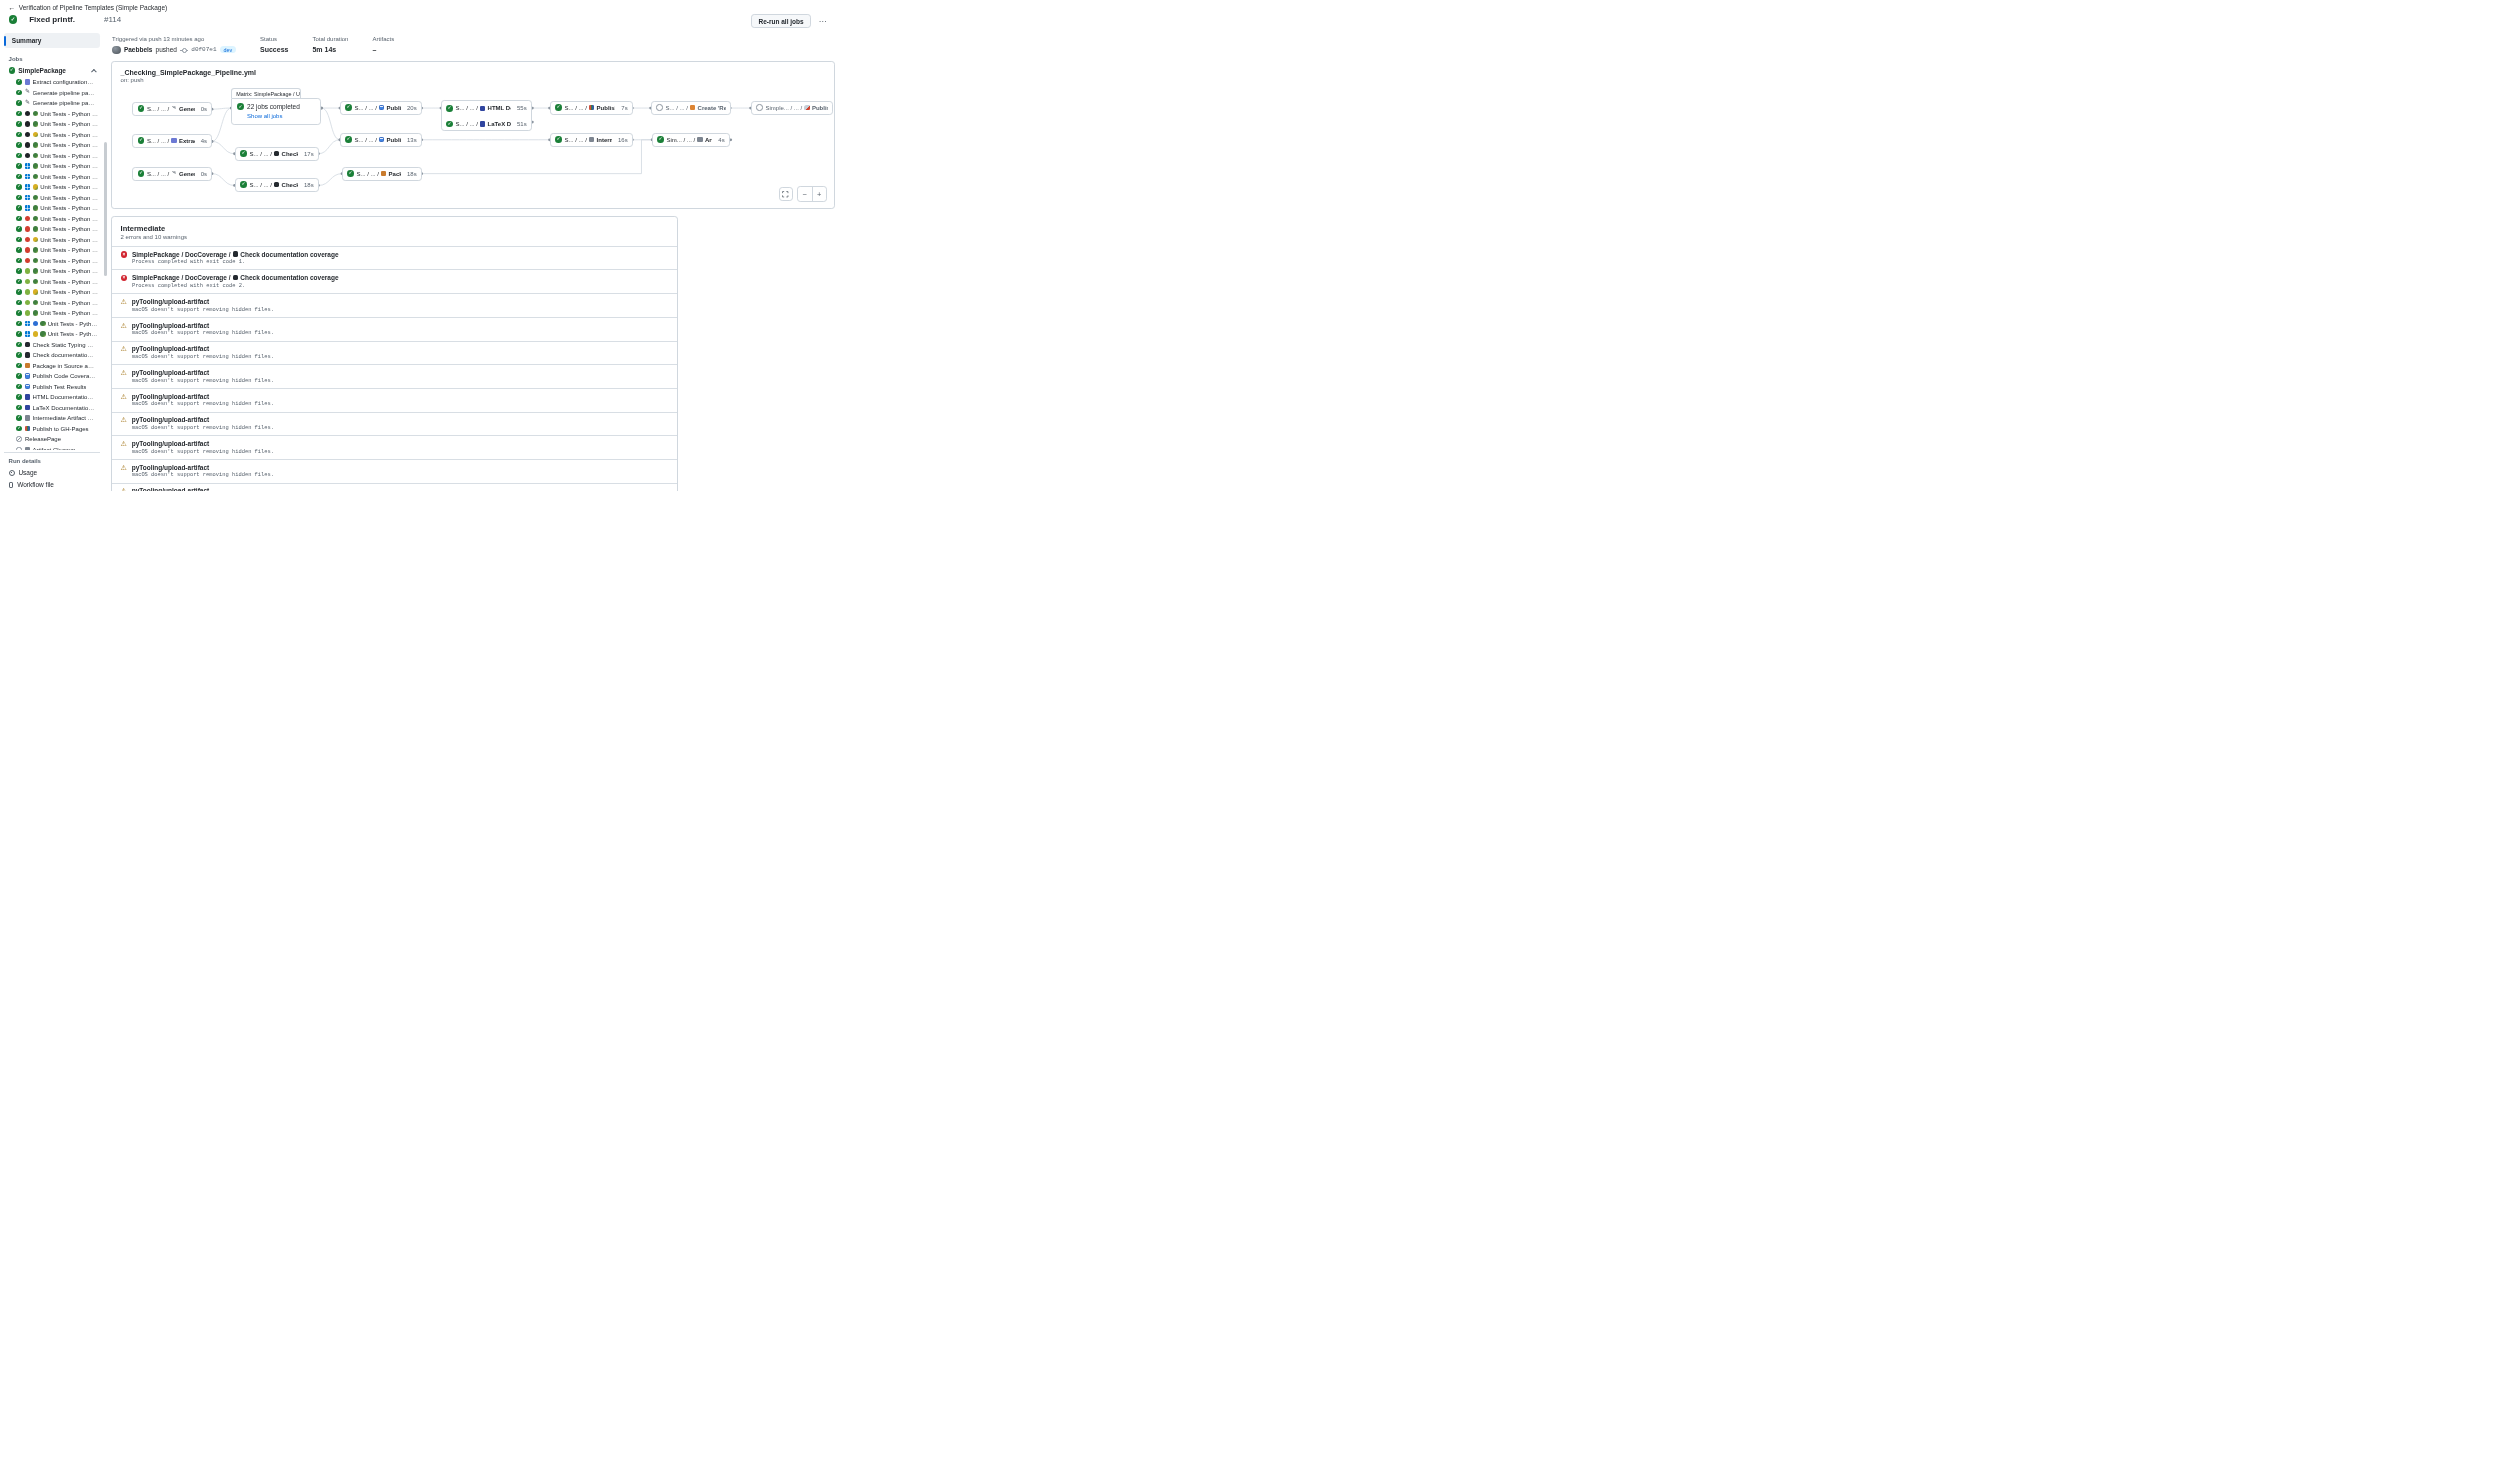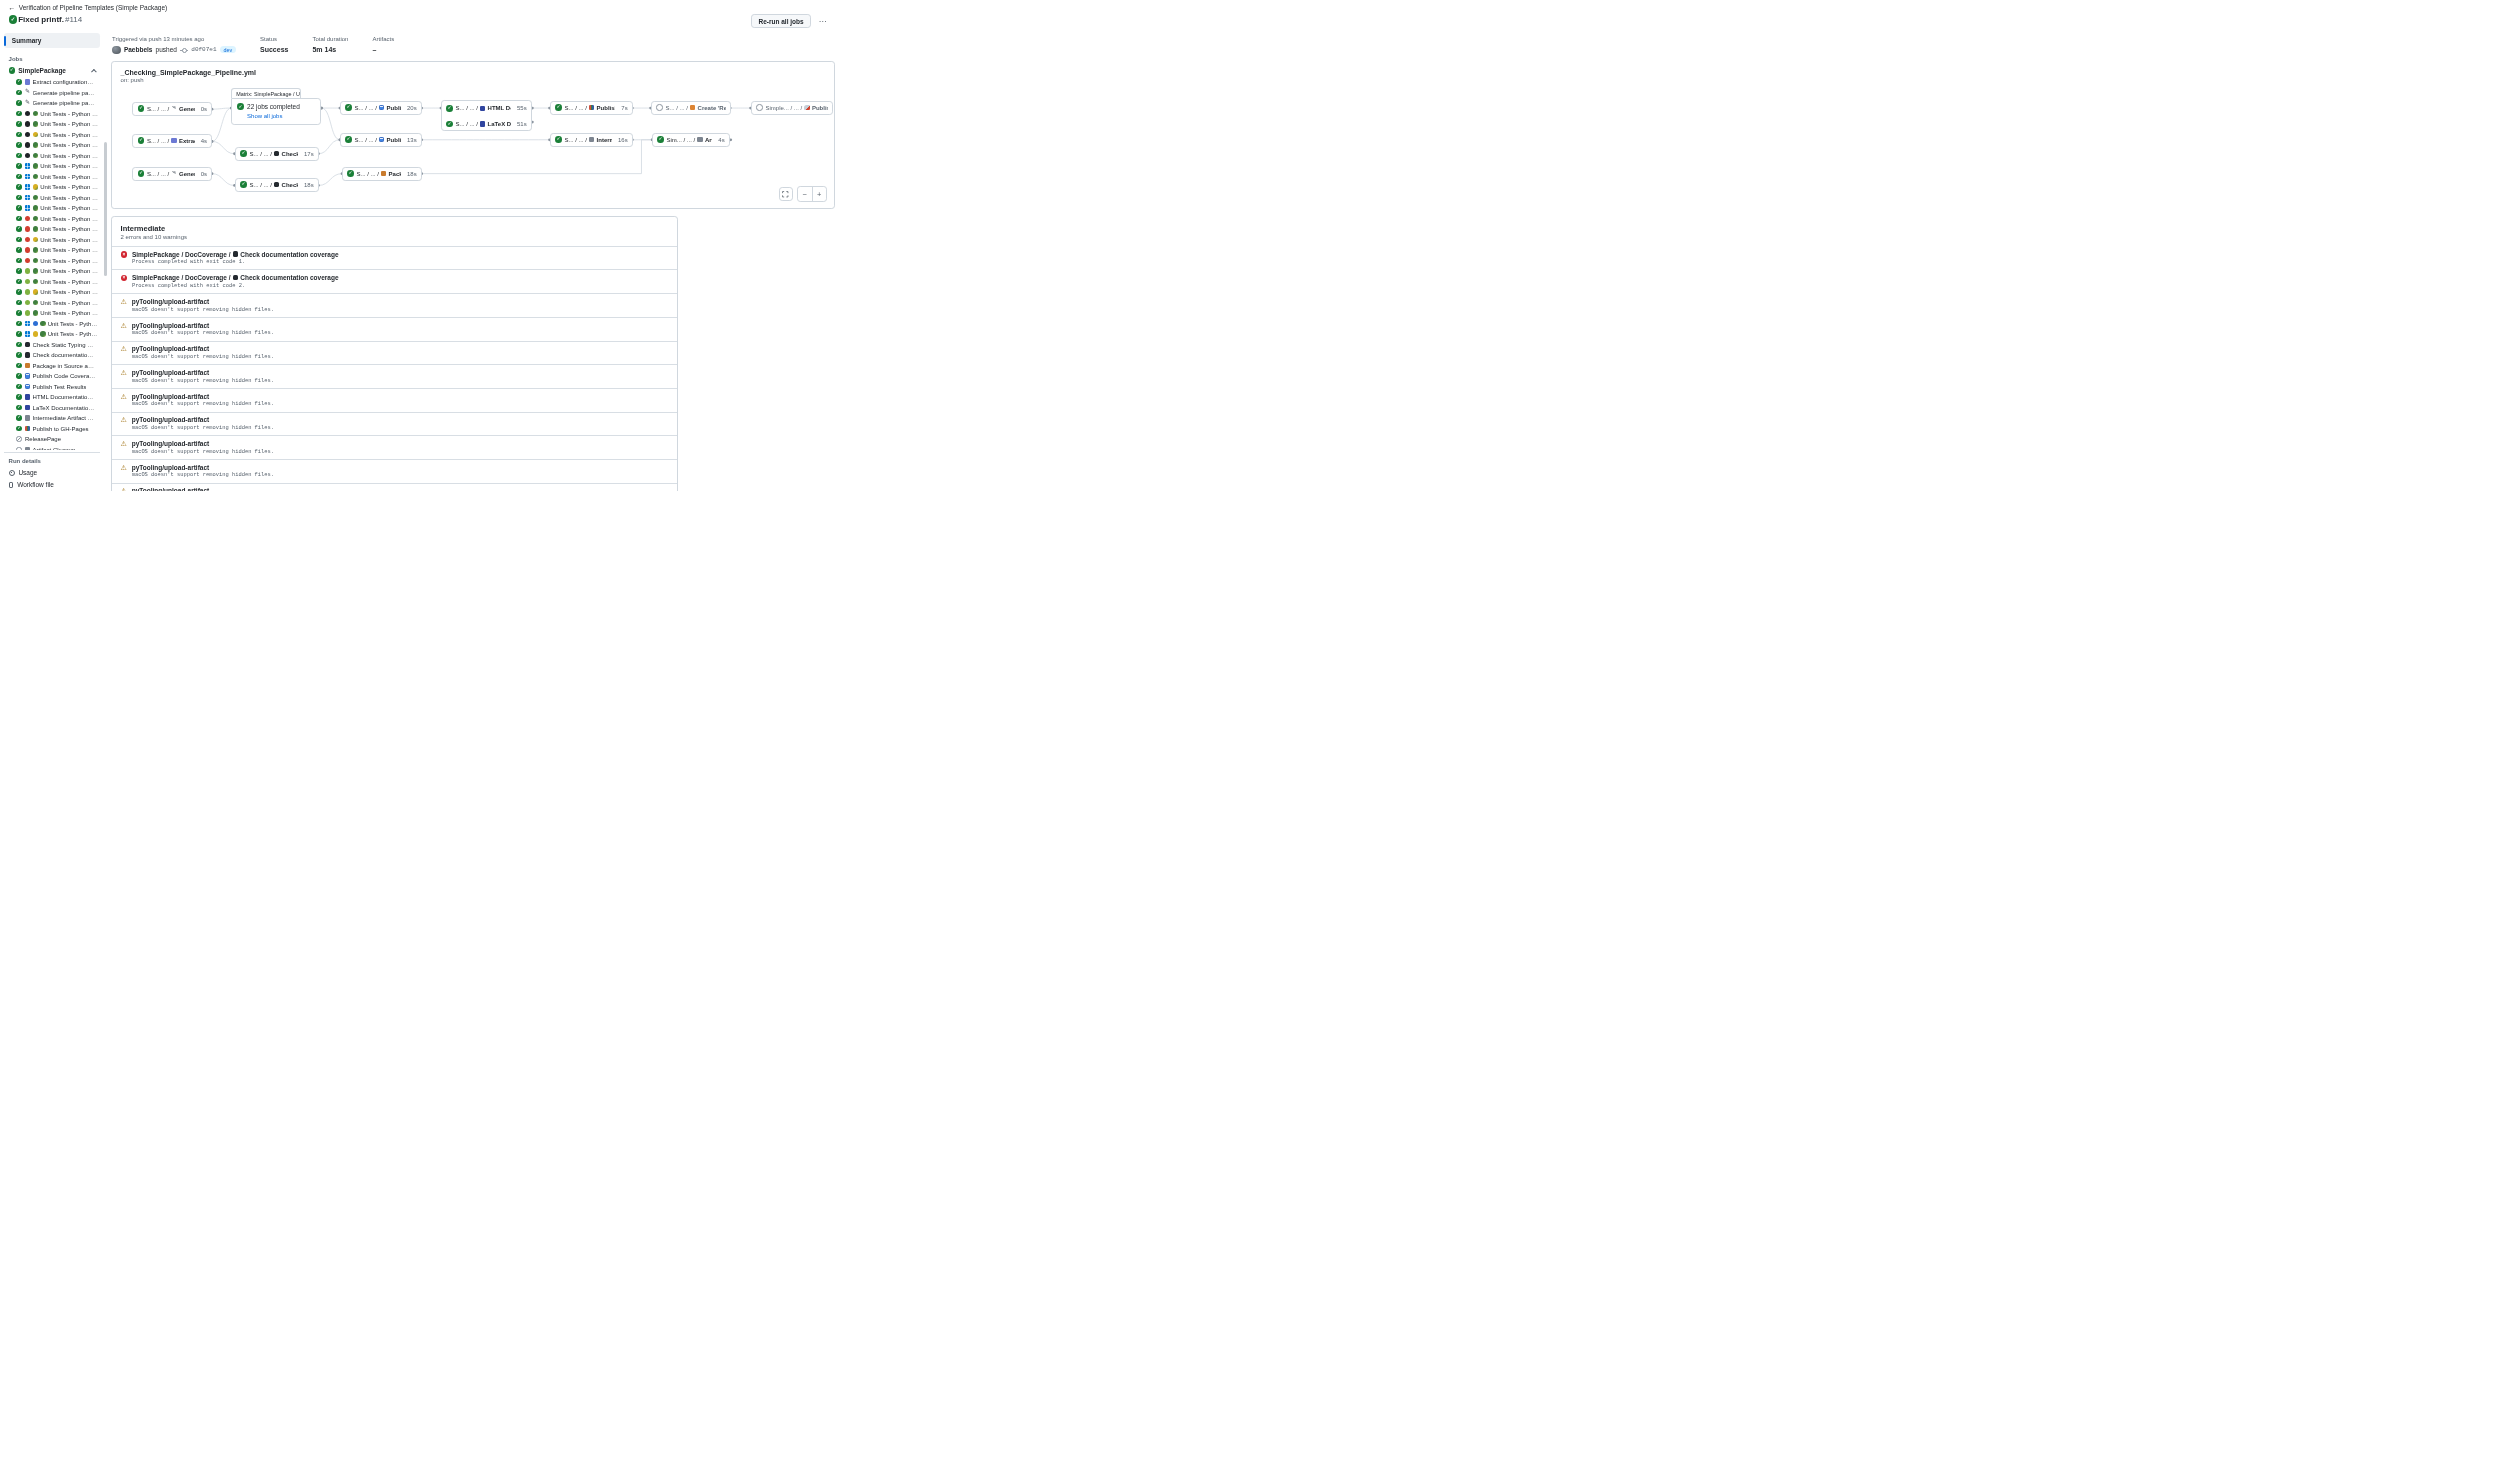--- a/index.html
+++ b/index.html
@@ -7,23 +7,23 @@
   body {
     width:838px; height:491px; overflow:hidden;
     background:#ffffff; color:#1f2328;
     font-family:"Liberation Sans", sans-serif; font-size:6.5px;
   }
 
   
   .hdr { padding:4.3px 8.6px 0 8.6px; }
   .crumb-row { display:flex; align-items:center; gap:3.2px; font-size:6.5px; color:#1f2328; }
   .back-arrow { color:#1f2328; font-size:7px; cursor:pointer; }
-  .title-row { display:flex; align-items:center; gap:1px; margin-top:3.8px; padding-bottom:4.8px; position:relative; }
+  .title-row { display:flex; align-items:center; gap:12px; margin-top:3.8px; padding-bottom:4.8px; position:relative; }
   .run-title { font-size:8px; font-weight:700; }
-  .run-number { font-size:8px; color:#59636e; font-weight:400; }
+  .run-number { font-size:8px; color:#59636e; font-weight:400;margin-left:17px; }
   .hdr-actions { position:absolute; right:0; top:-1.1px; display:flex; align-items:center; gap:5.4px; }
   .btn {
     font-size:6.5px; font-weight:600; color:#24292f; background:#f6f8fa;
     border:0.5px solid #d0d7de; border-radius:3.2px; padding:2.7px 6.5px; cursor:pointer;
   }
   .kebab { color:#57606a; font-size:8px; letter-spacing:0.5px; cursor:pointer; padding:1.1px 2.2px; }
 
   
   .st-ic { width:6.5px; height:6.5px; border-radius:50%; flex:none; display:inline-flex; align-items:center; justify-content:center; }
   .st-ok { background:#1a7f37; }

